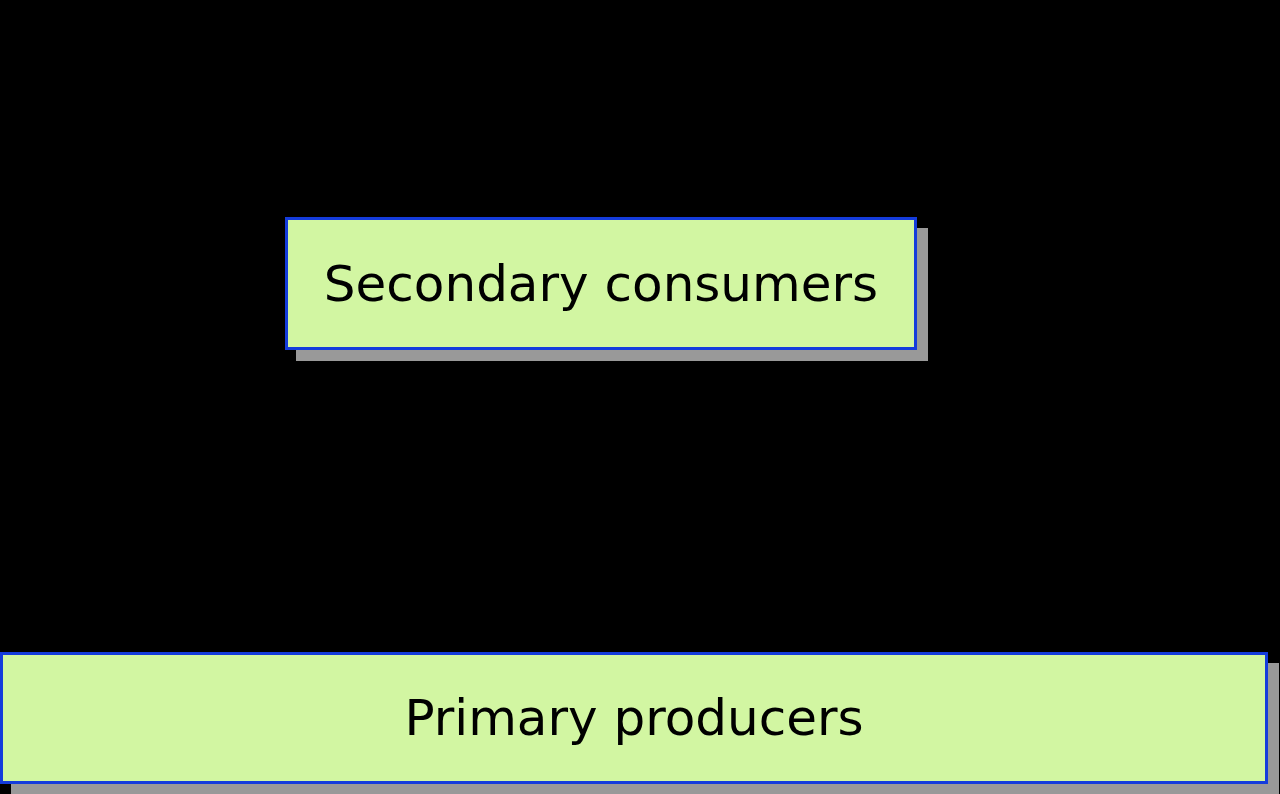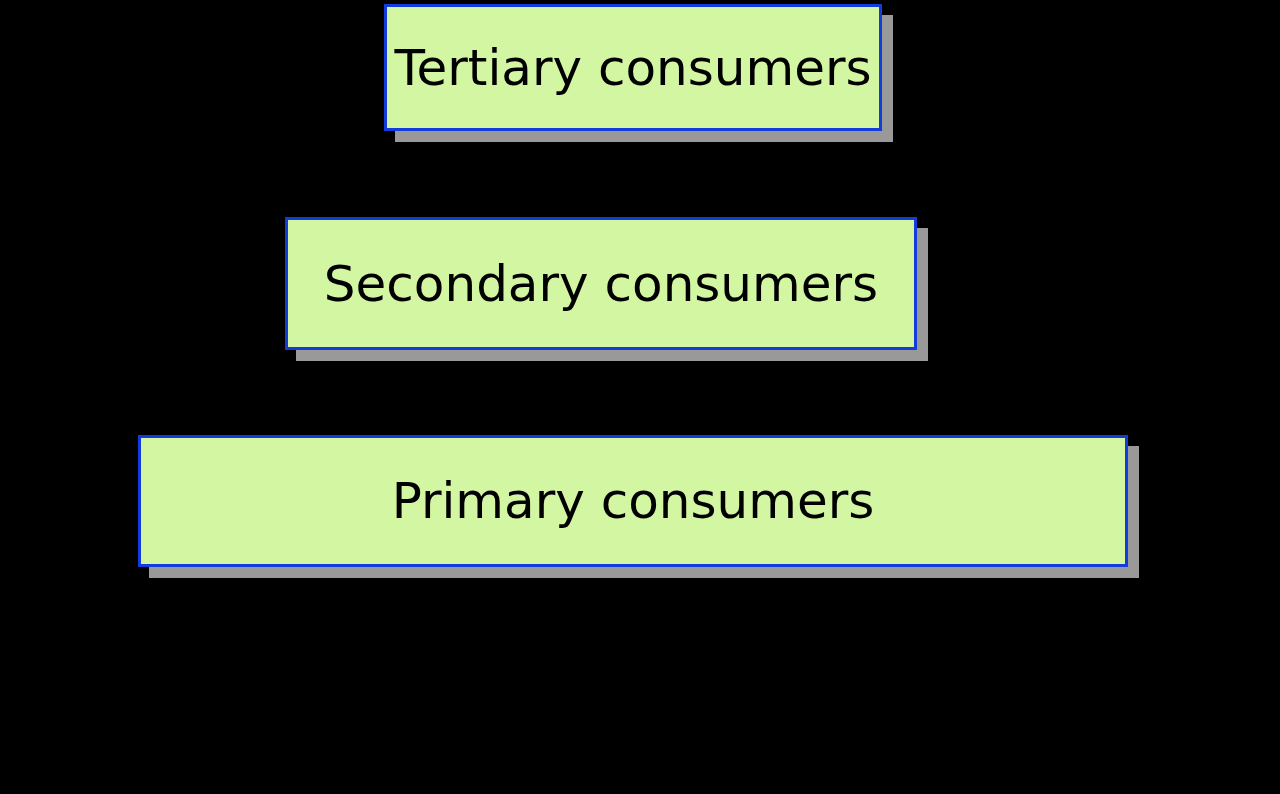--- a/index.html
+++ b/index.html
@@ -30,26 +30,23 @@
     line-height: 1;
     white-space: nowrap;
     letter-spacing: 0px;
   }
 </style>
 </head>
 <body>
 
 <div class="canvas">
 
-  <div class="level-box" style="left: 384px; top: 4px; width: 498px; height: 127px;">
-    <span class="level-label">Tertiary consumers</span>
-  </div>
 
   <div class="level-box" style="left: 285px; top: 217px; width: 632px; height: 133px;">
     <span class="level-label">Secondary consumers</span>
   </div>
 
-  <div class="level-box" style="left: 138px; top: 435px; width: 990px; height: 132px;">
-    <span class="level-label">Primary consumers</span>
+
+  <div class="level-box" style="left: 0px; top: 652px; width: 1268px; height: 132px;">
+    <span class="level-label">Primary producers</span>
   </div>
-
 
 </div>
 
 </body></html>

